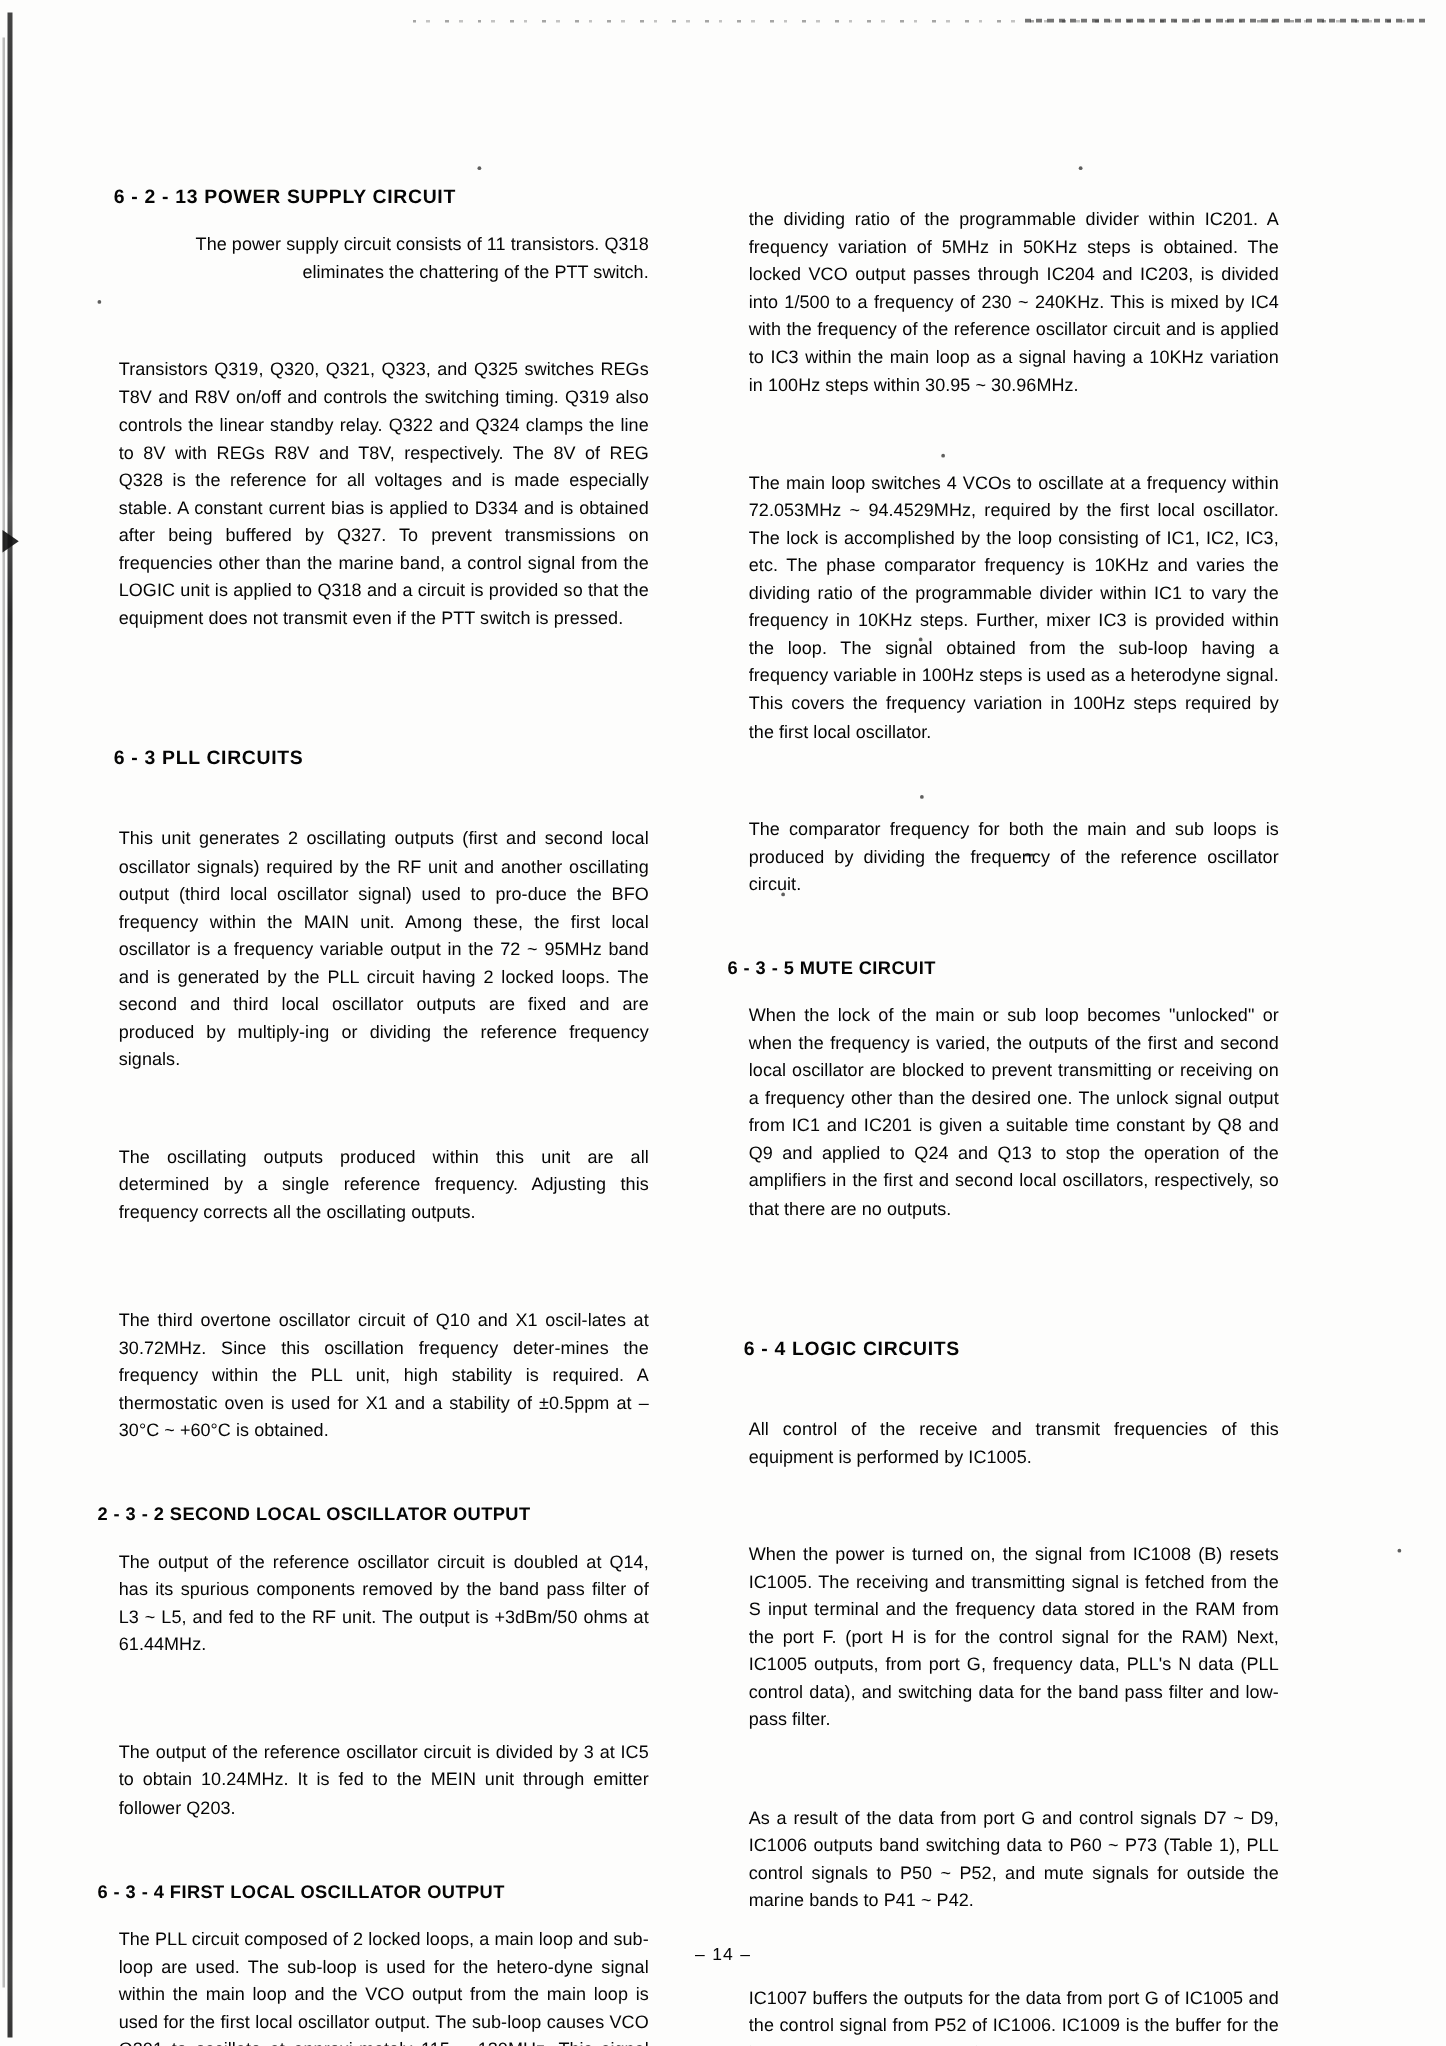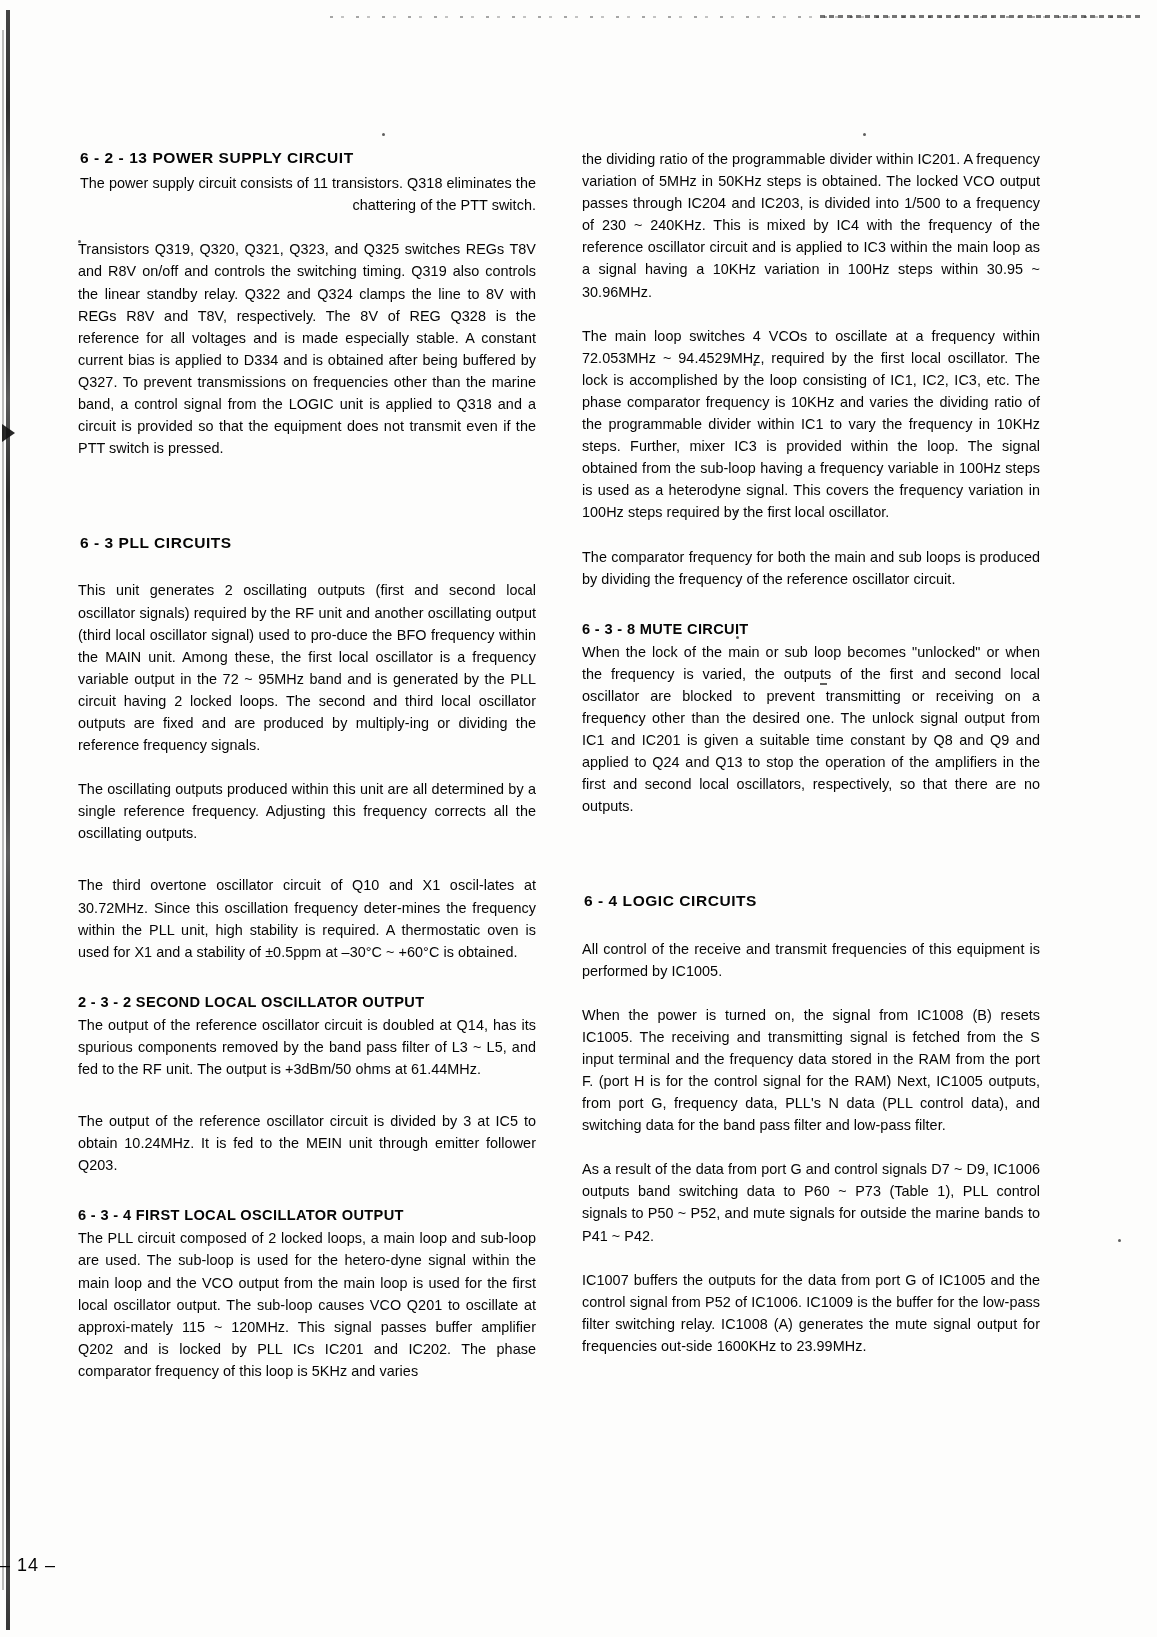--- a/index.html
+++ b/index.html
@@ -89,53 +89,54 @@
     top: 0;
     width: 458px;
   }
   .col-left  { left: 0; }
   .col-right { left: 504px; }
 
   h2.sec {
     font-size: 15.5px;
     font-weight: bold;
     letter-spacing: .55px;
-    margin: 0 0 4px 2px;
+    margin: 0 0 4px 13px;
     line-height: 1.3;
     white-space: nowrap;
   }
   h3.subsec {
     font-size: 14.6px;
     font-weight: bold;
     letter-spacing: .35px;
     margin: 0 0 2px 0;
     line-height: 1.3;
     white-space: nowrap;
   }
   p.body {
     font-size: 14.4px;
     line-height: 22.1px;
-    margin: 0;
+    margin: 17px;
     text-align: justify;
     text-justify: inter-word;
     letter-spacing: .05px;
     -webkit-hyphens: none;
     hyphens: none;
   }
   p.body.last { text-align: right; }
   .gap-sm { height: 22px; }
   .gap-md { height: 30px; }
   .gap-xxl { height: 74px; }
 
   .pagenum {
     position: absolute;
     left: 0;
     right: 0;
     top: 1555px;
-    font-size: 18px;
+    text-align: center;
+    font-size: 14px;
     letter-spacing: 1px;
   }
 </style>
 </head>
 <body>
 
 <div class="page">
 
   <div class="scan-spine"></div>
   <div class="scan-spine-2"></div>
@@ -192,21 +193,21 @@
     <div class="col col-right">
 
       <p class="body">the dividing ratio of the programmable divider within IC201.   A frequency variation of 5MHz in 50KHz steps is obtained.   The locked VCO output passes through IC204 and IC203, is divided into 1/500 to a frequency of 230 ~ 240KHz.   This is mixed by IC4 with the frequency of the reference oscillator circuit and is applied to IC3 within the main loop as a signal having a 10KHz variation in 100Hz steps within 30.95 ~ 30.96MHz.</p>
       <div class="gap-sm"></div>
       <p class="body">The main loop switches 4 VCOs to oscillate at a frequency within 72.053MHz ~ 94.4529MHz, required by the first local oscillator.   The lock is accomplished by the loop consisting of IC1, IC2, IC3, etc.   The phase comparator frequency is 10KHz and varies the dividing ratio of the programmable divider within IC1 to vary the frequency in 10KHz steps.   Further, mixer IC3 is provided within the loop.   The signal obtained from the sub-loop having a frequency variable in 100Hz steps is used as a heterodyne signal.   This covers the frequency variation in 100Hz steps required by the first local oscillator.</p>
       <div class="gap-sm"></div>
       <p class="body">The comparator frequency for both the main and sub loops is produced by dividing the frequency of the reference oscillator circuit.</p>
 
       <div class="gap-md"></div>
 
-      <h3 class="subsec">6 - 3 - 8   MUTE CIRCUIT</h3>
+      <h3 class="subsec">6 - 3 - 5   MUTE CIRCUIT</h3>
       <p class="body">When the lock of the main or sub loop becomes "unlocked" or when the frequency is varied, the outputs of the first and second local oscillator are blocked to prevent transmitting or receiving on a frequency other than the desired one.  The unlock signal output from IC1 and IC201 is given a suitable time constant by Q8 and Q9 and applied to Q24 and Q13 to stop the operation of the amplifiers in the first and second local oscillators, respectively, so that there are no outputs.</p>
 
       <div class="gap-xxl"></div>
 
       <h2 class="sec">6 - 4    LOGIC CIRCUITS</h2>
       <div class="gap-sm"></div>
       <p class="body">All control of the receive and transmit frequencies of this equipment is performed by IC1005.</p>
       <div class="gap-sm"></div>
       <p class="body">When the power is turned on, the signal from IC1008 (B) resets IC1005.   The receiving and transmitting signal is fetched from the S input terminal and the frequency data stored in the RAM from the port F.   (port H is for the control signal for the RAM) Next, IC1005 outputs, from port G, frequency data, PLL's N data (PLL control data), and switching data for the band pass filter and low-pass filter.</p>
       <div class="gap-sm"></div>

